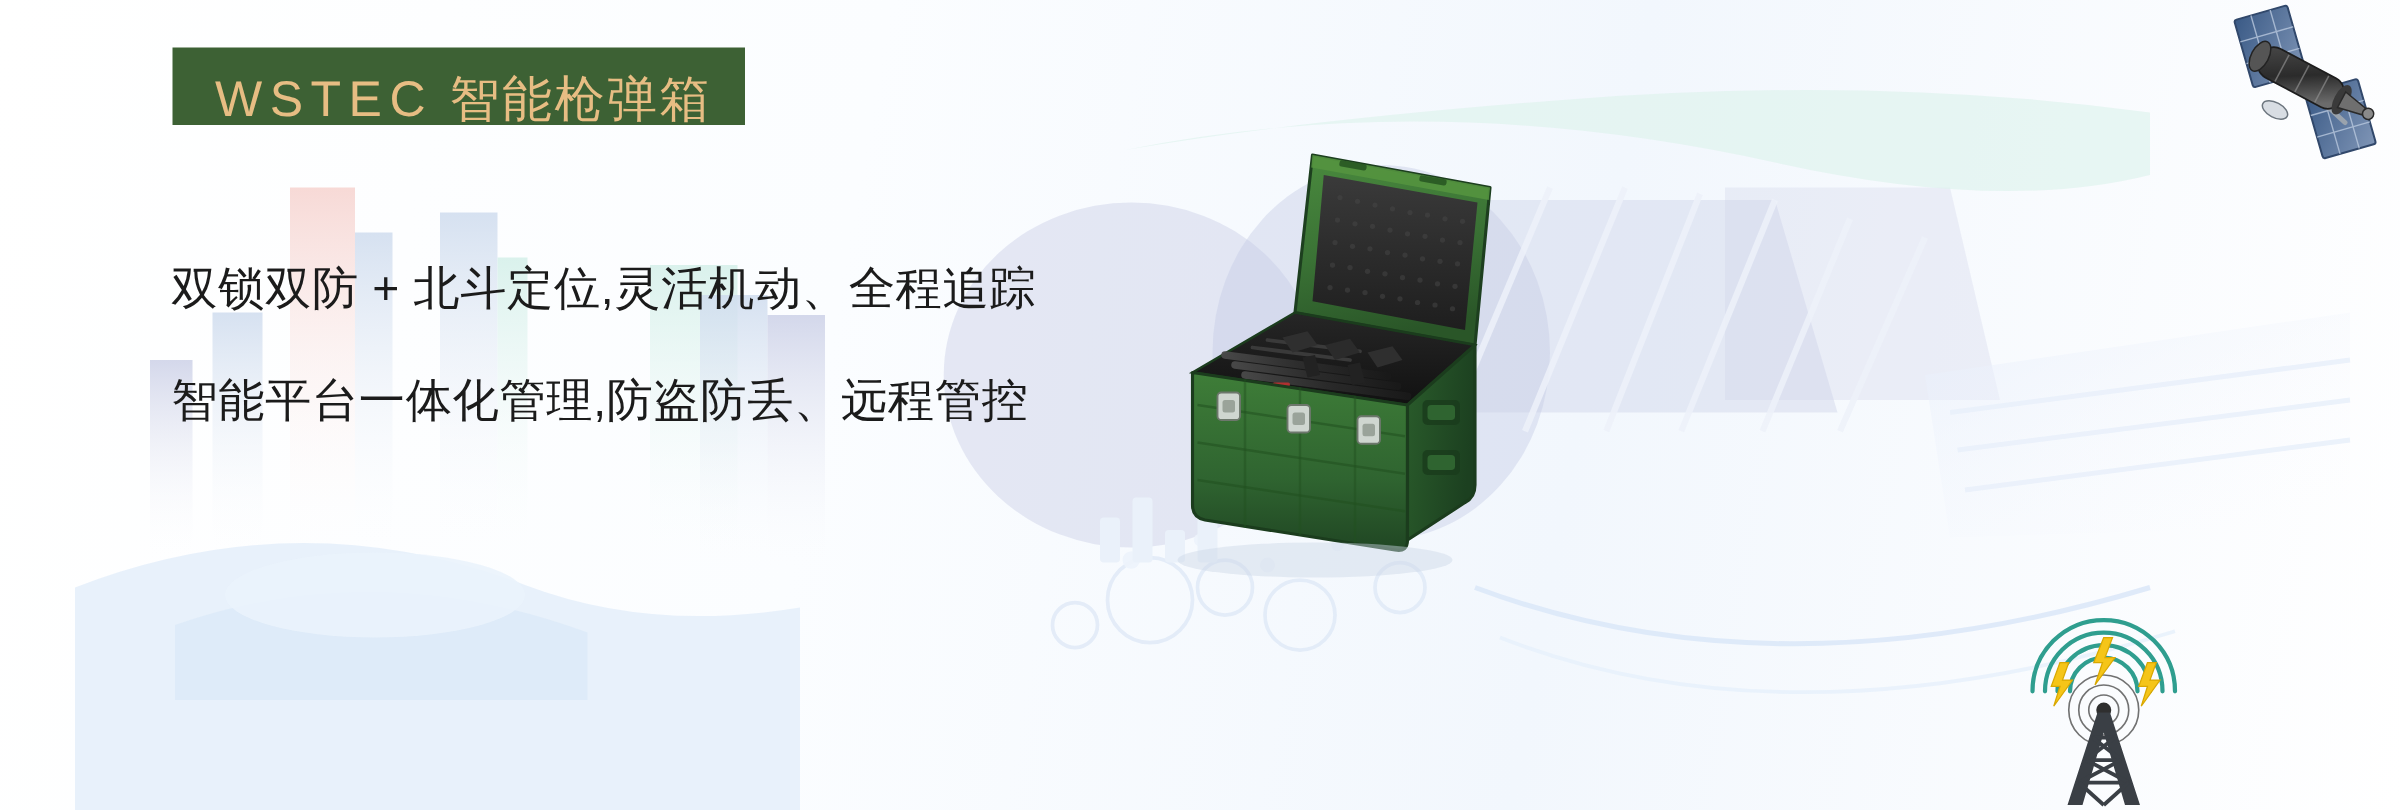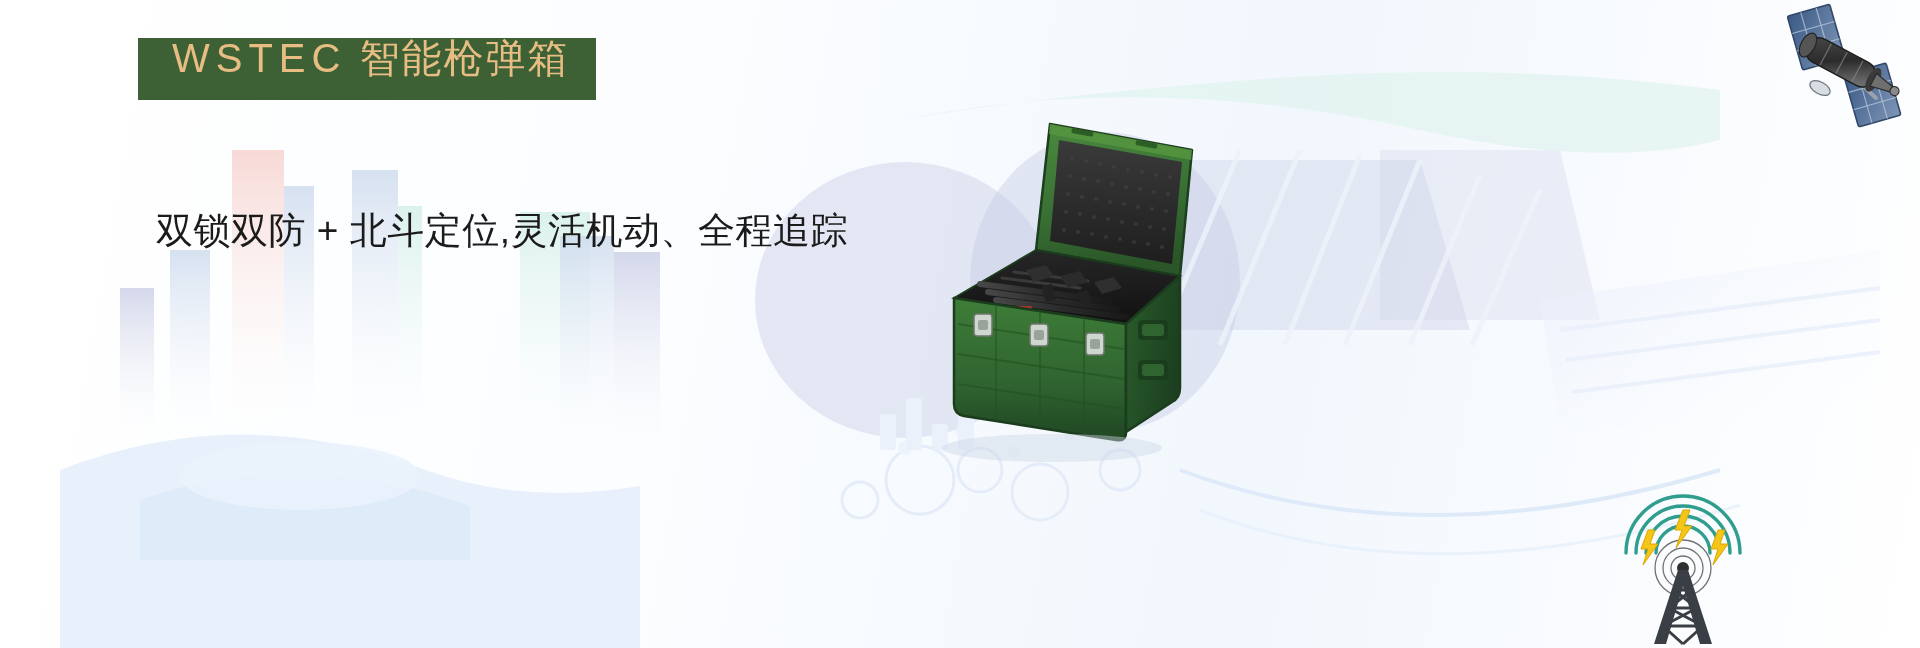--- a/index.html
+++ b/index.html
@@ -21,21 +21,21 @@
 
   .skyline-svg { left: 0; top: 0; width: 1920px; height: 648px; }
 
   
   #title-banner {
     position: absolute;
     left: 138px; top: 38px;
     height: 62px;
     padding: 0 26px 0 34px;
     background: #3d6134;
-    display: flex; align-items: flex-start;
+    display: flex; align-items: flex-end;
     z-index: 20;
   }
   #title-text {
     color: #e7bd83;
     font-size: 40px;
     letter-spacing: 2px;
     line-height: 1;
     white-space: nowrap;
     font-weight: 400;
   }
@@ -48,21 +48,20 @@
     z-index: 20;
     width: 820px;
   }
   .copy-line {
     color: #1b1b1b;
     font-size: 37px;
     line-height: 90px;
     white-space: nowrap;
     font-weight: 500;
     letter-spacing: 0.5px;
-    margin-left: 19px;
   }
 
   
   #case-illustration {
     position: absolute;
     left: 930px; top: 110px;
     width: 340px; height: 360px;
     z-index: 15;
   }
 
@@ -175,20 +174,21 @@
   </svg>
 
   <div id="title-banner">
     <span id="title-text">
       <span class="latin">WSTEC</span><span>&nbsp;</span><span>智能枪弹箱</span>
     </span>
   </div>
 
   <div id="copy">
     <div class="copy-line">双锁双防 + 北斗定位,灵活机动、全程追踪</div>
+    <div class="copy-line">智能平台一体化管理,防盗防丢、远程管控</div>
   </div>
 
   <svg id="case-illustration" viewBox="0 0 340 360" xmlns="http://www.w3.org/2000/svg">
     <defs>
       <linearGradient id="lidG" x1="0" y1="0" x2="0.2" y2="1">
         <stop offset="0%" stop-color="#4a8a3e"></stop>
         <stop offset="55%" stop-color="#3a7235"></stop>
         <stop offset="100%" stop-color="#2a5628"></stop>
       </linearGradient>
       <linearGradient id="bodyG" x1="0" y1="0" x2="0" y2="1">

